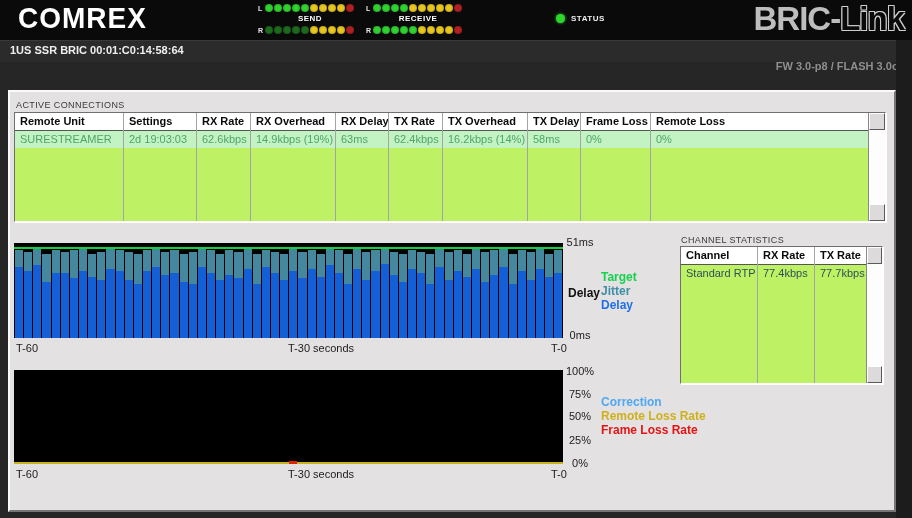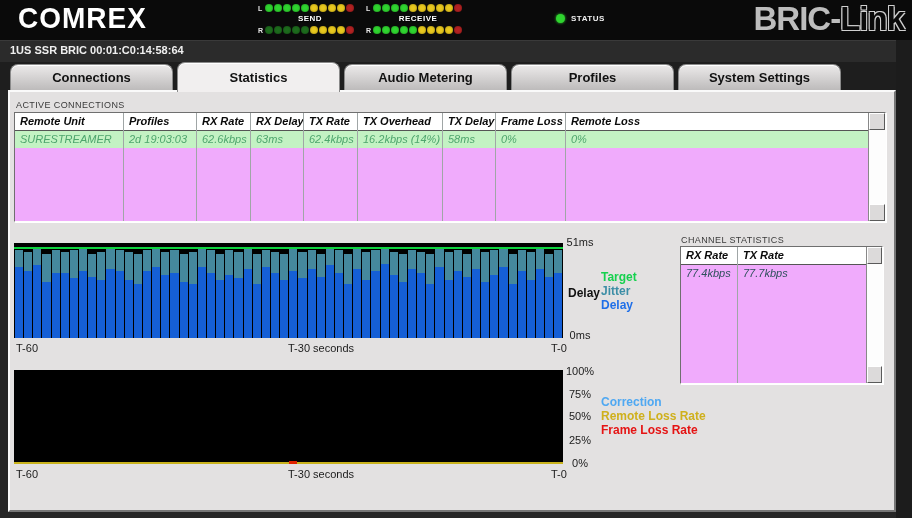--- a/index.html
+++ b/index.html
@@ -34,21 +34,21 @@
        border-radius:8px 8px 0 0;box-shadow:inset 0 1px 0 #fff;margin-top:2px;cursor:pointer;}
   .tab.active{background:#f1efef;height:29px;margin-top:0;line-height:30px;position:relative;z-index:6;}
   
   .panel{position:absolute;left:8px;top:90px;width:884px;height:418px;background:#e3e1e1;z-index:1;
          border:2px solid;border-color:#fafafa #767676 #767676 #fafafa;}
   .section-label{position:absolute;font-size:9px;color:#3a3a3a;letter-spacing:.4px;z-index:2;}
   
   .dtable{position:absolute;background:#fff;border:1px solid;border-color:#6f6f6f #fdfdfd #fdfdfd #6f6f6f;
           box-shadow:1px 1px 0 #fff;z-index:2;}
   .tbody{position:absolute;left:0;top:0;bottom:0;display:flex;}
-  .tcol{border-right:1px solid #a0a6a6;background:#f0abfc;overflow:hidden;font-style:italic;}
+  .tcol{border-right:1px solid #a0a6a6;background:#bef264;overflow:hidden;}
   .th{height:17px;line-height:17px;font-size:11px;font-weight:bold;color:#0a0a0a;background:#fff;
       border-bottom:1px solid #555;padding-left:5px;white-space:nowrap;}
   .td{height:17px;line-height:17px;font-size:11px;padding-left:5px;white-space:nowrap;}
   .conn-table{left:14px;top:112px;width:870px;height:108px;}
   .conn-table .tbody{right:16px;}
   .conn-table .td{background:#c3f2c3;color:#4ea56d;}
   .conn-table .col-0{width:108px}.conn-table .col-1{width:72px}.conn-table .col-2{width:53px}
   .conn-table .col-3{width:84px}.conn-table .col-4{width:52px}.conn-table .col-5{width:53px}
   .conn-table .col-6{width:84px}.conn-table .col-7{width:52px}.conn-table .col-8{width:69px}
   .conn-table .col-9{flex:1;border-right:none;}
@@ -165,47 +165,42 @@
     <div class="bric-logo">
       <span class="bric-solid">BRIC-</span><span class="bric-outline">Link</span>
     </div>
   </div>
 
   <div class="sub-bar">
     <div class="device-id">1US SSR BRIC 00:01:C0:14:58:64</div>
     <div class="firmware">FW 3.0-p8 / FLASH 3.0c</div>
   </div>
 
-  <div class="tab-strip">
-    <div class="tab-bar">
-        <div class="tab">Connections</div>
-        <div class="tab active">Statistics</div>
-        <div class="tab">Audio Metering</div>
-        <div class="tab">Profiles</div>
-        <div class="tab">System Settings</div>
-      </div>
-  </div>
 
   <div class="panel"></div>
   <div class="right-strip"></div>
 
   <div class="section-label" style="left:16px;top:100px">ACTIVE CONNECTIONS</div>
   <div class="dtable conn-table">
     <div class="tbody">
         <div class="tcol col-0">
           <div class="th">Remote Unit</div>
           <div class="td">SURESTREAMER</div>
         </div>
         <div class="tcol col-1">
-          <div class="th">Profiles</div>
+          <div class="th">Settings</div>
           <div class="td">2d 19:03:03</div>
         </div>
         <div class="tcol col-2">
           <div class="th">RX Rate</div>
           <div class="td">62.6kbps</div>
+        </div>
+        <div class="tcol col-3">
+          <div class="th">RX Overhead</div>
+          <div class="td">14.9kbps (19%)</div>
         </div>
         <div class="tcol col-4">
           <div class="th">RX Delay</div>
           <div class="td">63ms</div>
         </div>
         <div class="tcol col-5">
           <div class="th">TX Rate</div>
           <div class="td">62.4kbps</div>
         </div>
         <div class="tcol col-6">
@@ -482,20 +477,24 @@
   <div class="axis" style="left:288px;top:342px">T-30 seconds</div>
   <div class="axis" style="left:551px;top:342px">T-0</div>
   <div class="leg delay-axis-label" style="left:568px;top:286px">Delay</div>
   <div class="leg lg-target" style="left:601px;top:270px">Target</div>
   <div class="leg lg-jitter" style="left:601px;top:284px">Jitter</div>
   <div class="leg lg-delay" style="left:601px;top:298px">Delay</div>
 
   <div class="section-label" style="left:681px;top:235px">CHANNEL STATISTICS</div>
   <div class="dtable chan-table">
     <div class="tbody">
+        <div class="tcol col-0">
+          <div class="th">Channel</div>
+          <div class="td">Standard RTP</div>
+        </div>
         <div class="tcol col-1">
           <div class="th">RX Rate</div>
           <div class="td">77.4kbps</div>
         </div>
         <div class="tcol col-2">
           <div class="th">TX Rate</div>
           <div class="td">77.7kbps</div>
         </div>
       </div>
     <div class="vscroll">

